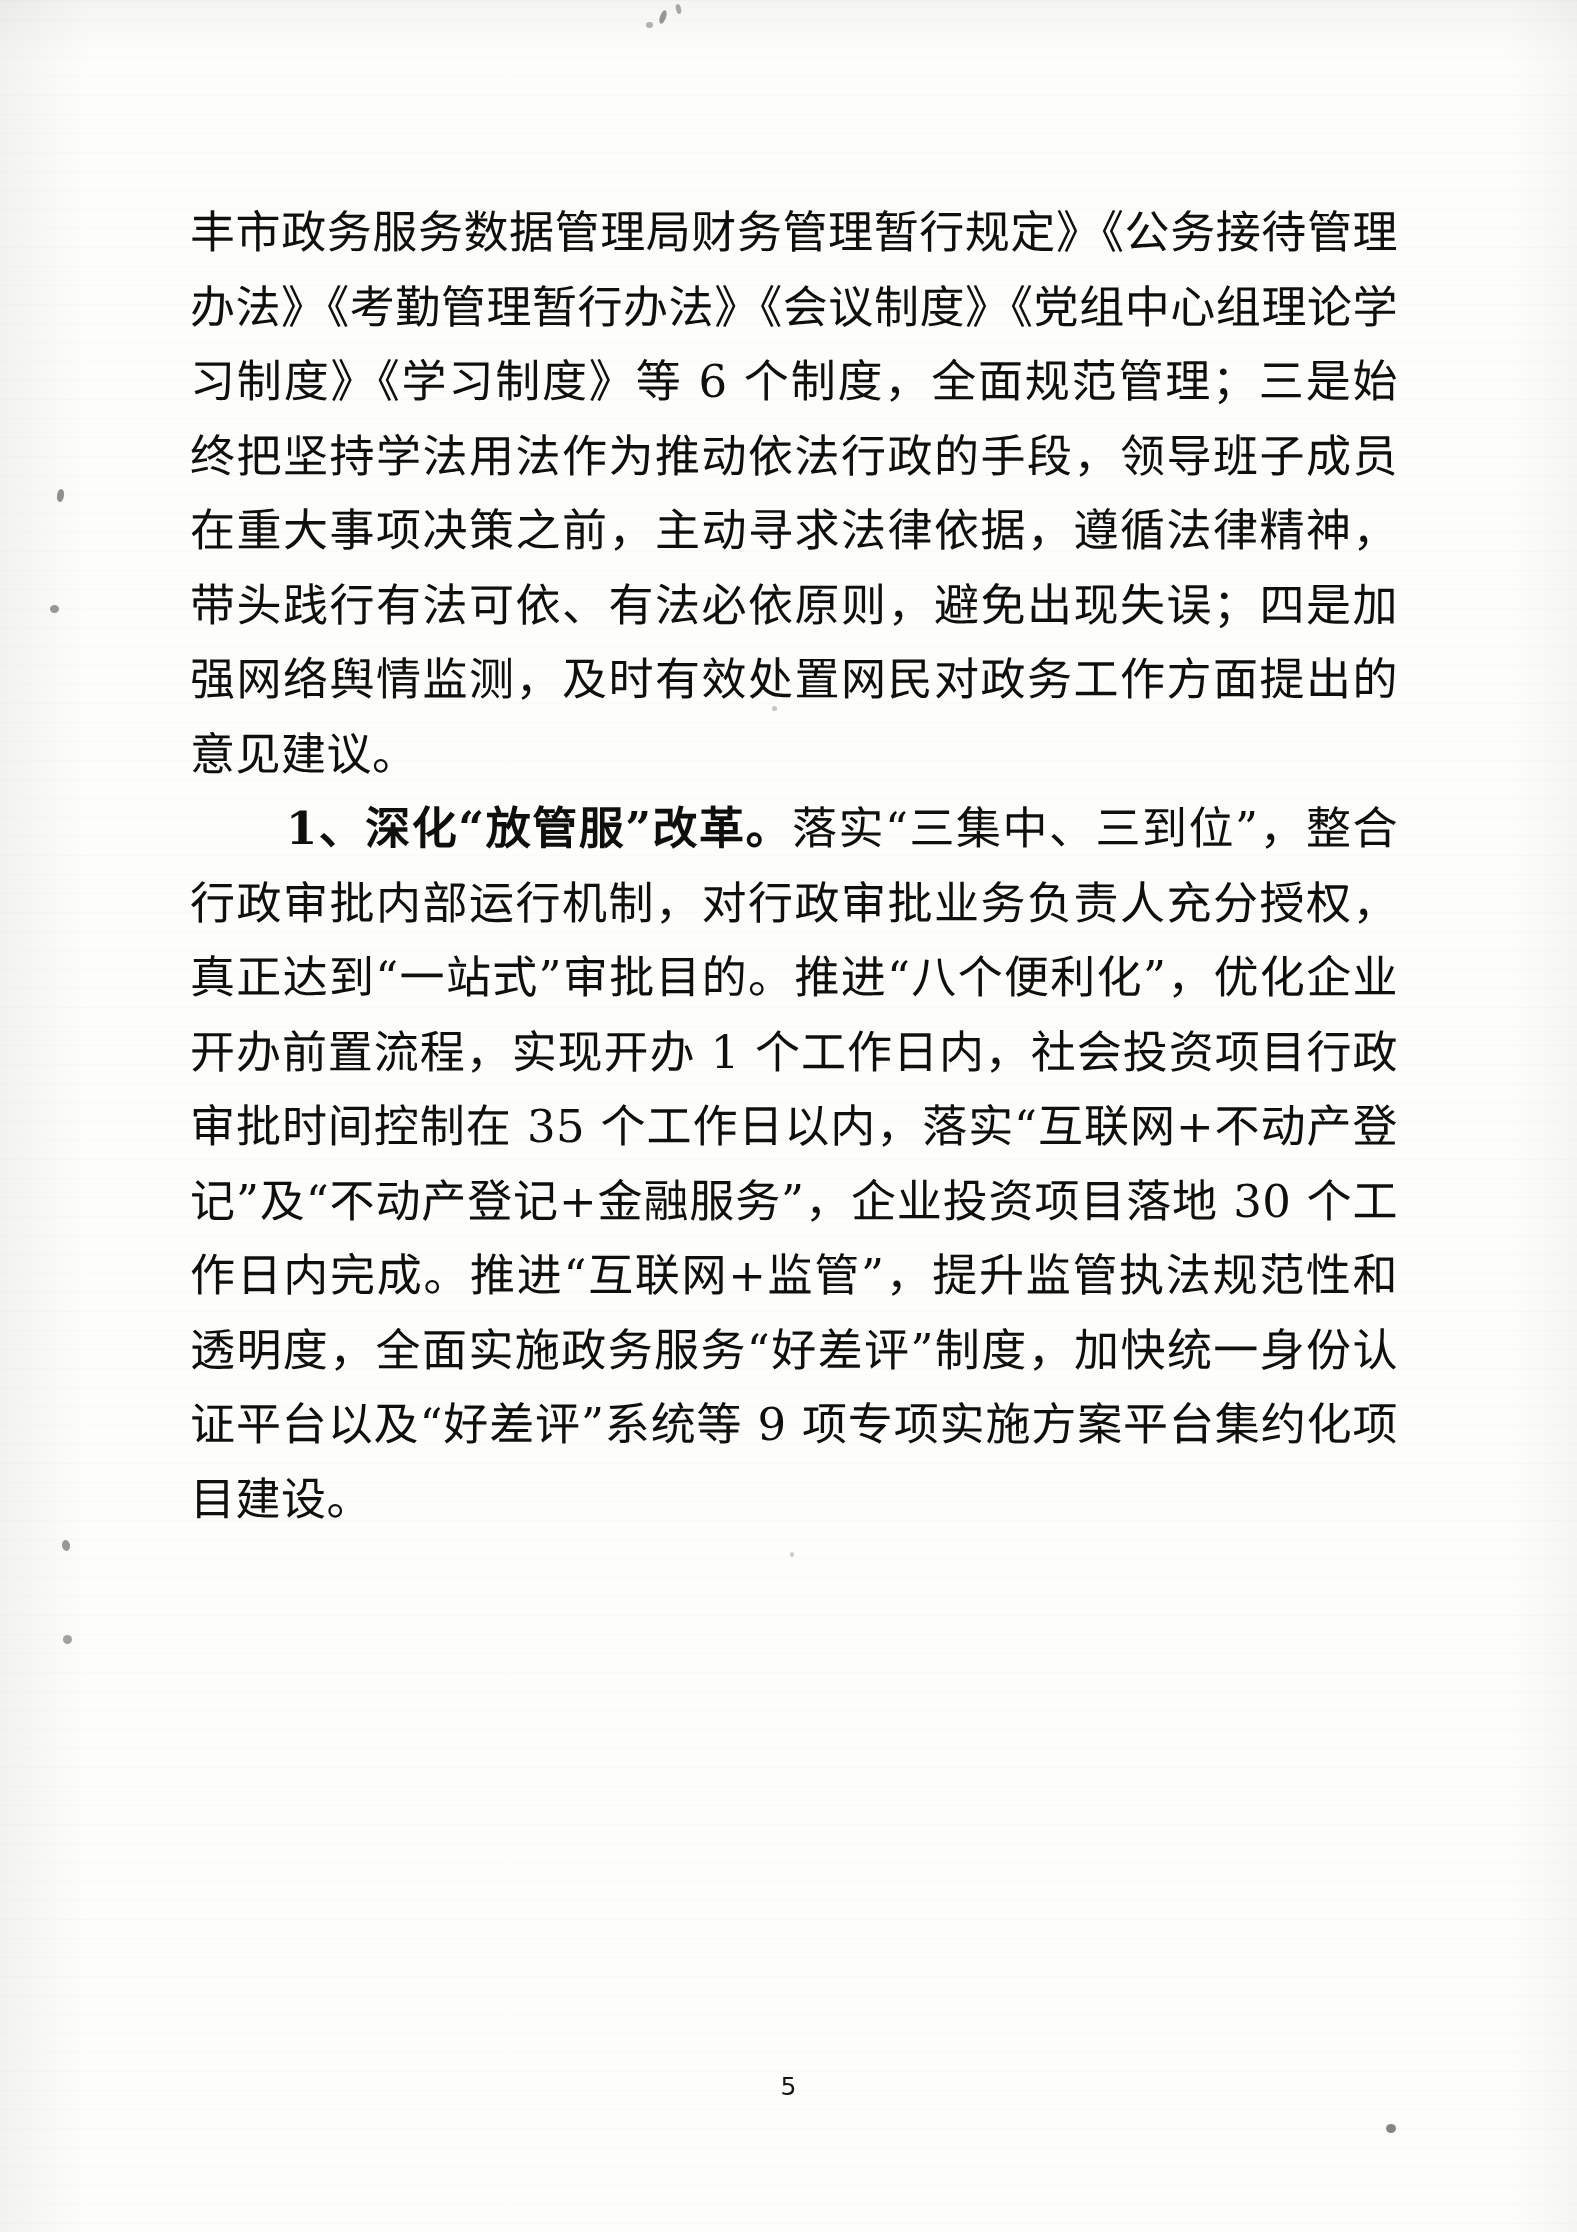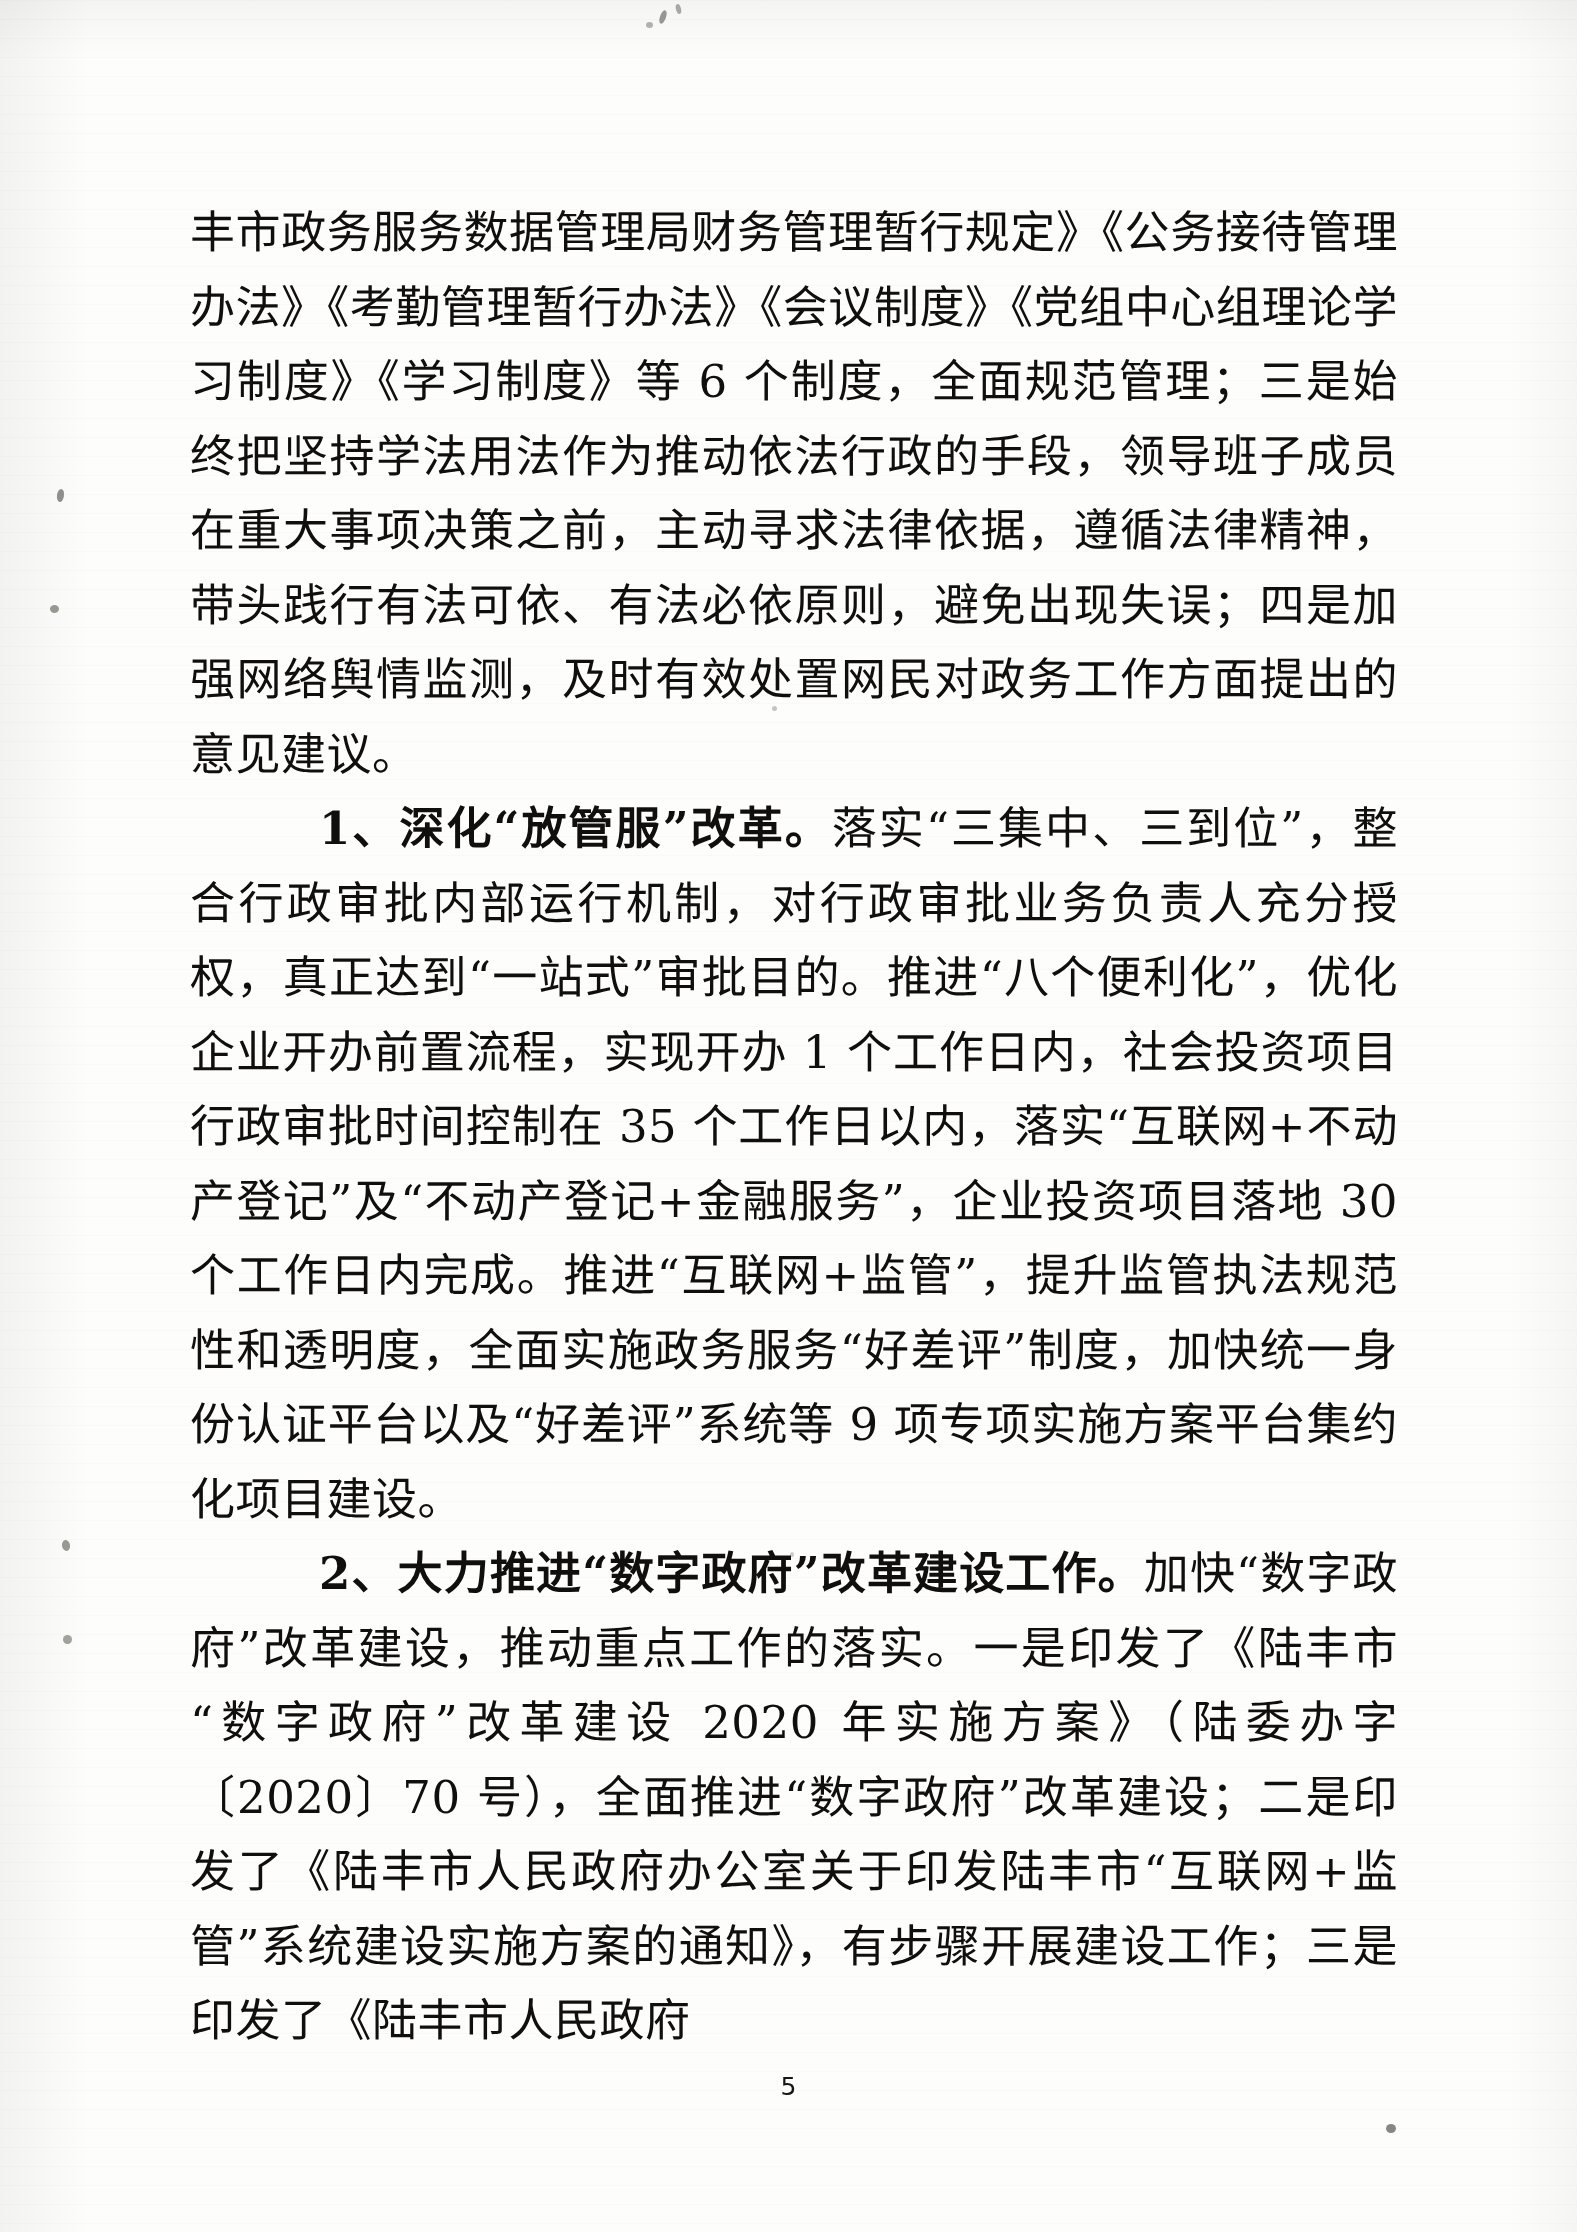--- a/index.html
+++ b/index.html
@@ -79,21 +79,20 @@
     text-indent: 96px;
   }
 
   .hd {
     font-weight: bold;
     letter-spacing: 1px;
   }
 
   .runin-hd {
     font-weight: bold;
-    margin-left: 33px;
   }
 
   .page-number {
     position: absolute;
     left: 0;
     top: 2072px;
     width: 100%;
     text-align: center;
     font-family: "DejaVu Sans", "Liberation Sans", sans-serif;
     font-size: 25px;
@@ -138,19 +137,18 @@
   <span class="speck s9"></span>
   <span class="speck s10"></span>
 
   <div class="body-text">
 
     <p class="para">丰市政务服务数据管理局财务管理暂行规定》《公务接待管理办法》《考勤管理暂行办法》《会议制度》《党组中心组理论学习制度》《学习制度》等 6 个制度，全面规范管理；三是始终把坚持学法用法作为推动依法行政的手段，领导班子成员在重大事项决策之前，主动寻求法律依据，遵循法律精神，带头践行有法可依、有法必依原则，避免出现失误；四是加强网络舆情监测，及时有效处置网民对政务工作方面提出的意见建议。</p>
 
 
     <p class="para indent"><span class="runin-hd">1、深化“放管服”改革。</span><span>落实“三集中、三到位”，整合行政审批内部运行机制，对行政审批业务负责人充分授权，真正达到“一站式”审批目的。推进“八个便利化”，优化企业开办前置流程，实现开办 1 个工作日内，社会投资项目行政审批时间控制在 35 个工作日以内，落实“互联网+不动产登记”及“不动产登记+金融服务”，企业投资项目落地 30 个工作日内完成。推进“互联网+监管”，提升监管执法规范性和透明度，全面实施政务服务“好差评”制度，加快统一身份认证平台以及“好差评”系统等 9 项专项实施方案平台集约化项目建设。</span></p>
 
-    <p class="para indent"><span class="runin-hd">2、大力推进“数字政府”改革建设工作。</span><span>加快“数字政府”改革建设，推动重点工作的落实。一是印发了《陆丰市“数字政府”改革建设 2020 年实施方案》（陆委办字〔2020〕70 号），全面推进“数字政府”改革建设；二是印发了《陆丰市人民政府办公室关于印发陆丰市“互联网+监管”系统建设实施方案的通知》，有步骤开展建设工作；三是印发了《陆丰市人民政府</span></p>
 
   </div>
 
   <div class="page-number">5</div>
 
 </div>
 
 </body></html>

